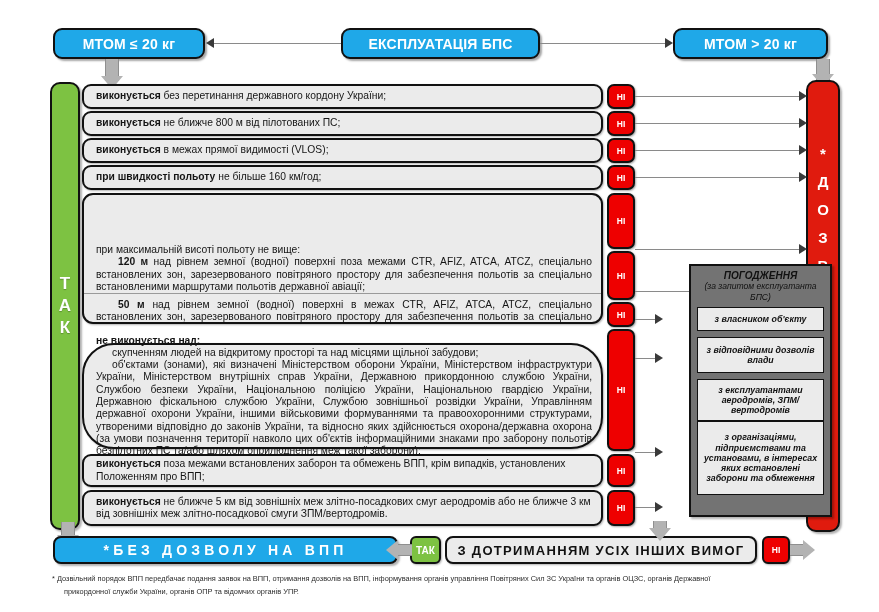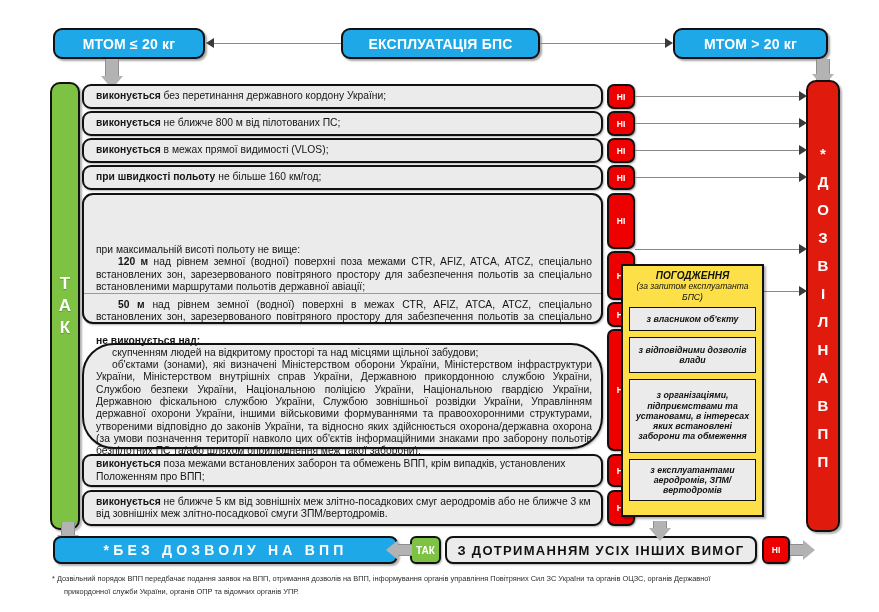--- a/index.html
+++ b/index.html
@@ -170,22 +170,22 @@
     font-size: 8.5px;
     display: flex;
     align-items: center;
     justify-content: center;
     box-shadow: 1px 1px 2px rgba(0,0,0,0.35);
   }
 
   
   #pogodzhennya {
     position: absolute;
-    left: 621px; top: 264px; width: 143px; height: 253px;
-    background: #fde047;
+    left: 689px; top: 264px; width: 143px; height: 253px;
+    background: #737373;
     border: 2px solid #111111;
     box-shadow: 2px 2px 2px rgba(0,0,0,0.3);
     padding: 4px 6px 5px 6px;
   }
   #pogodzhennya .title {
     text-align: center;
     font-weight: bold;
     font-style: italic;
     font-size: 10px;
     line-height: 11px;
@@ -408,22 +408,22 @@
   <div class="hline" style="left:635px; top:507px; width:23px;"></div>
   <div class="arrow-right-tip" style="left:655px; top:502px;"></div>
 
   <div id="pogodzhennya">
     <div class="title">
       <span>ПОГОДЖЕННЯ</span>
       <span class="sub">(за запитом експлуатанта БПС)</span>
     </div>
     <div class="appr" style="height:24px;">з власником об'єкту</div>
     <div class="appr" style="height:36px;">з відповідними дозволів влади</div>
+    <div class="appr" style="height:42px; margin-bottom:0;">з експлуатантами аеродромів, ЗПМ/вертодромів</div>
     <div class="appr" style="height:74px;">з організаціями, підприємствами та установами, в інтересах яких встановлені заборони та обмеження</div>
-    <div class="appr" style="height:42px; margin-bottom:0;">з експлуатантами аеродромів, ЗПМ/вертодромів</div>
   </div>
 
   <div id="bez-dozvolu">*БЕЗ ДОЗВОЛУ НА ВПП</div>
   <div id="tak-chip">ТАК</div>
   <div id="other-req">З ДОТРИМАННЯМ УСІХ ІНШИХ ВИМОГ</div>
   <div id="ni-chip-bottom">НІ</div>
 
   <div class="harrow-stem" style="left:398px; top:544px; width:14px; height:12px;"></div>
   <div class="harrow-head-l" style="left:386px; top:540px;"></div>
 

